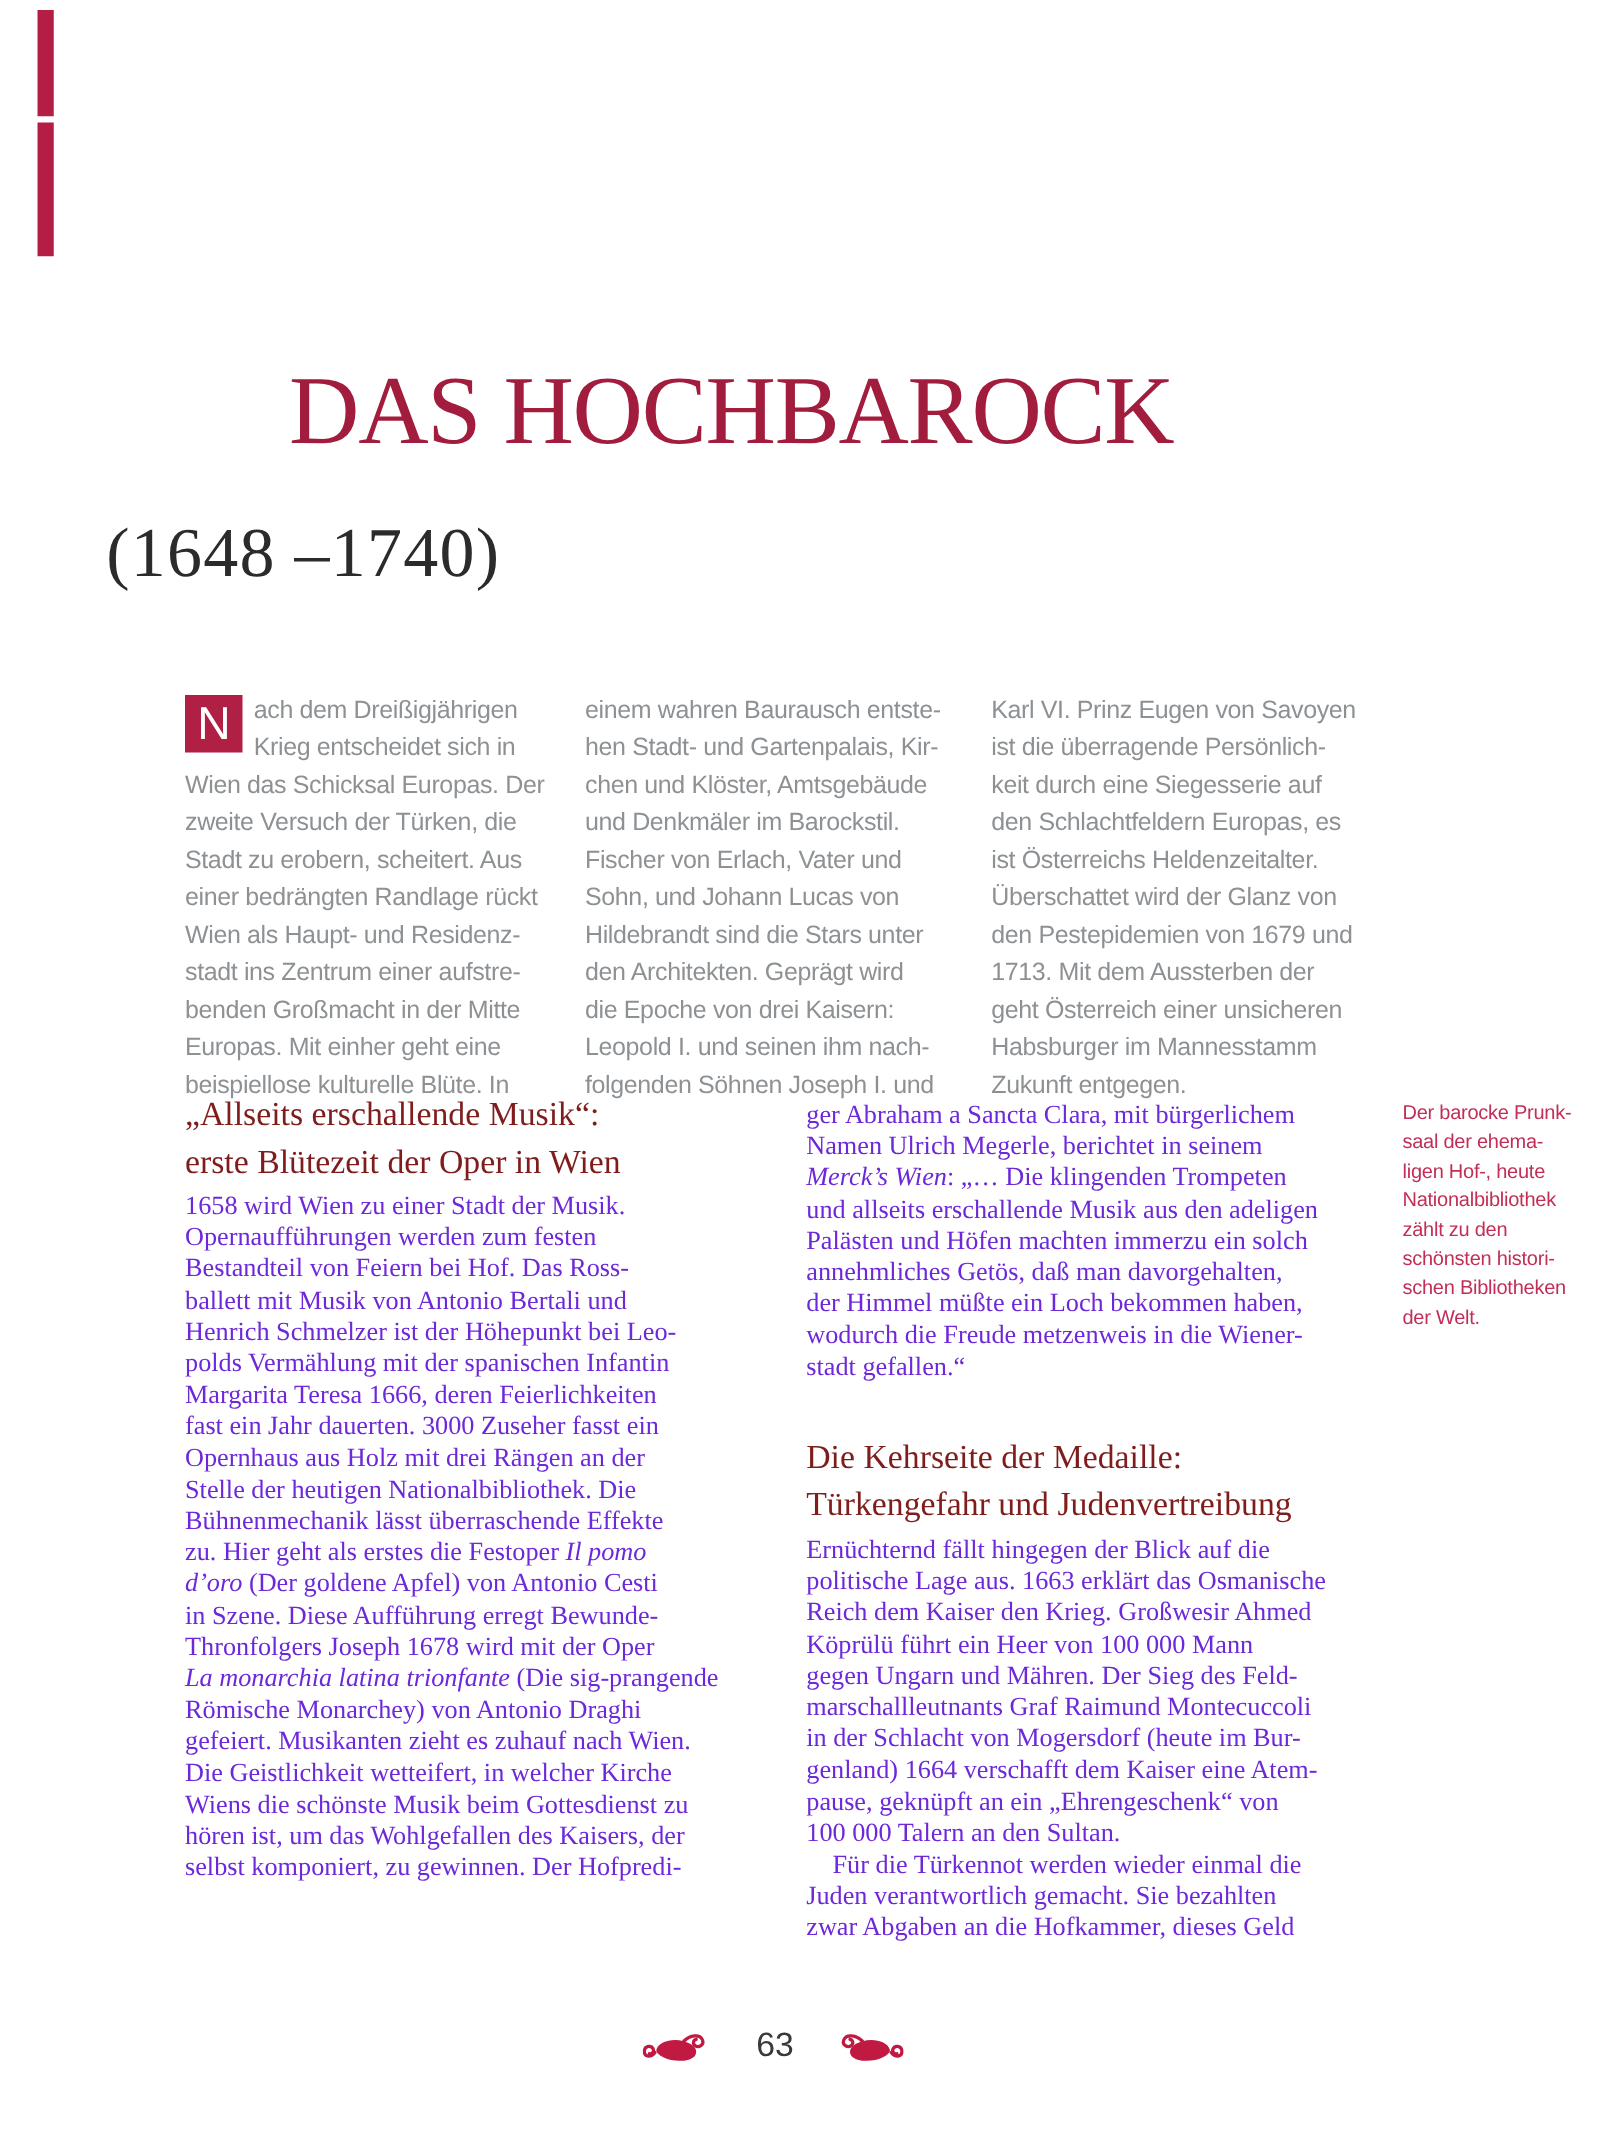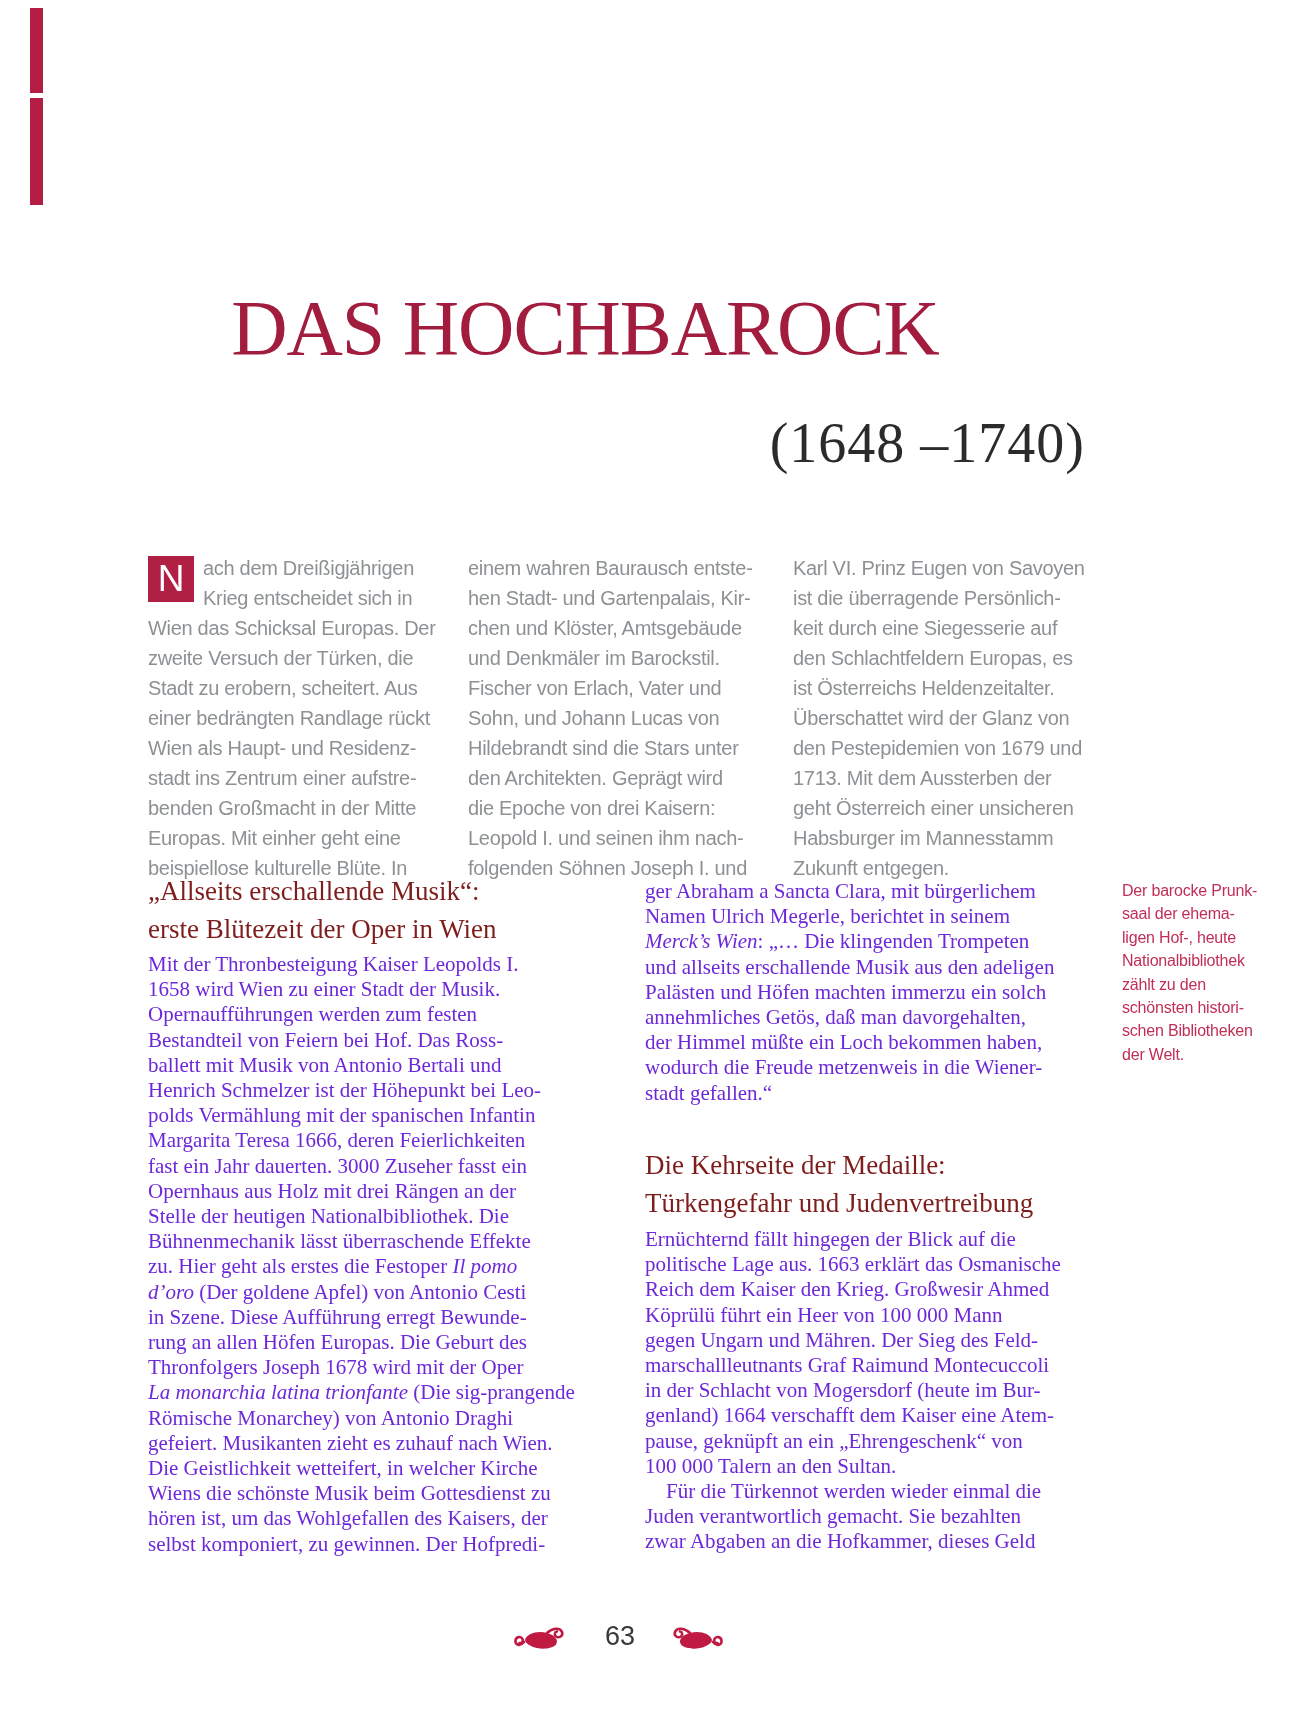--- a/index.html
+++ b/index.html
@@ -19,21 +19,21 @@
 
   
   #title-wrap { left:85px; top:288px; width:1000px; text-align:center; }
   #chapter-title {
     font-family:Liberation Serif, serif;
     font-size:78px; line-height:80px;
     letter-spacing:-1px;
     color:#a21c3e;
     font-weight:normal;
   }
-  #subtitle-wrap { left:85px; top:412px; width:1000px; text-align:right; }
+  #subtitle-wrap { left:85px; top:412px; width:1000px; text-align:left; }
   #chapter-subtitle {
     font-family:"Liberation Serif", serif;
     font-size:56px; line-height:62px;
     color:#2c2b29;
     letter-spacing:1px;
   }
 
   
   .intro-col {
     top:553px; width:320px;
@@ -153,36 +153,34 @@
     <div class="ln"><span>geht Österreich einer unsicheren</span></div>
     <div class="ln"><span>Habsburger im Mannesstamm</span></div>
     <div class="ln"><span>Zukunft entgegen.</span></div>
   </div>
 
 <div class="abs section-heading" id="heading-1">
     <div class="ln"><span>„Allseits erschallende Musik“:</span></div>
     <div class="ln"><span>erste Blütezeit der Oper in Wien</span></div>
   </div>
 <div class="abs serif-col" id="body-left">
-    <div class="ln"><span>Mit der Thronbesteigung Kaiser Leopolds I.</span></div>
     <div class="ln"><span>1658 wird Wien zu einer Stadt der Musik.</span></div>
     <div class="ln"><span>Opernaufführungen werden zum festen</span></div>
     <div class="ln"><span>Bestandteil von Feiern bei Hof. Das Ross-</span></div>
     <div class="ln"><span>ballett mit Musik von Antonio Bertali und</span></div>
     <div class="ln"><span>Henrich Schmelzer ist der Höhepunkt bei Leo-</span></div>
     <div class="ln"><span>polds Vermählung mit der spanischen Infantin</span></div>
     <div class="ln"><span>Margarita Teresa 1666, deren Feierlichkeiten</span></div>
     <div class="ln"><span>fast ein Jahr dauerten. 3000 Zuseher fasst ein</span></div>
     <div class="ln"><span>Opernhaus aus Holz mit drei Rängen an der</span></div>
     <div class="ln"><span>Stelle der heutigen Nationalbibliothek. Die</span></div>
     <div class="ln"><span>Bühnenmechanik lässt überraschende Effekte</span></div>
     <div class="ln"><span>zu. Hier geht als erstes die Festoper </span><span class="it">Il pomo</span></div>
     <div class="ln"><span class="it">d’oro</span><span> (Der goldene Apfel) von Antonio Cesti</span></div>
     <div class="ln"><span>in Szene. Diese Aufführung erregt Bewunde-</span></div>
-    <div class="ln"><span>rung an allen Höfen Europas. Die Geburt des</span></div>
     <div class="ln"><span>Thronfolgers Joseph 1678 wird mit der Oper</span></div>
     <div class="ln"><span class="it">La monarchia latina trionfante</span><span> (Die sig-prangende</span></div>
     <div class="ln"><span>Römische Monarchey) von Antonio Draghi</span></div>
     <div class="ln"><span>gefeiert. Musikanten zieht es zuhauf nach Wien.</span></div>
     <div class="ln"><span>Die Geistlichkeit wetteifert, in welcher Kirche</span></div>
     <div class="ln"><span>Wiens die schönste Musik beim Gottesdienst zu</span></div>
     <div class="ln"><span>hören ist, um das Wohlgefallen des Kaisers, der</span></div>
     <div class="ln"><span>selbst komponiert, zu gewinnen. Der Hofpredi-</span></div>
   </div>
 

